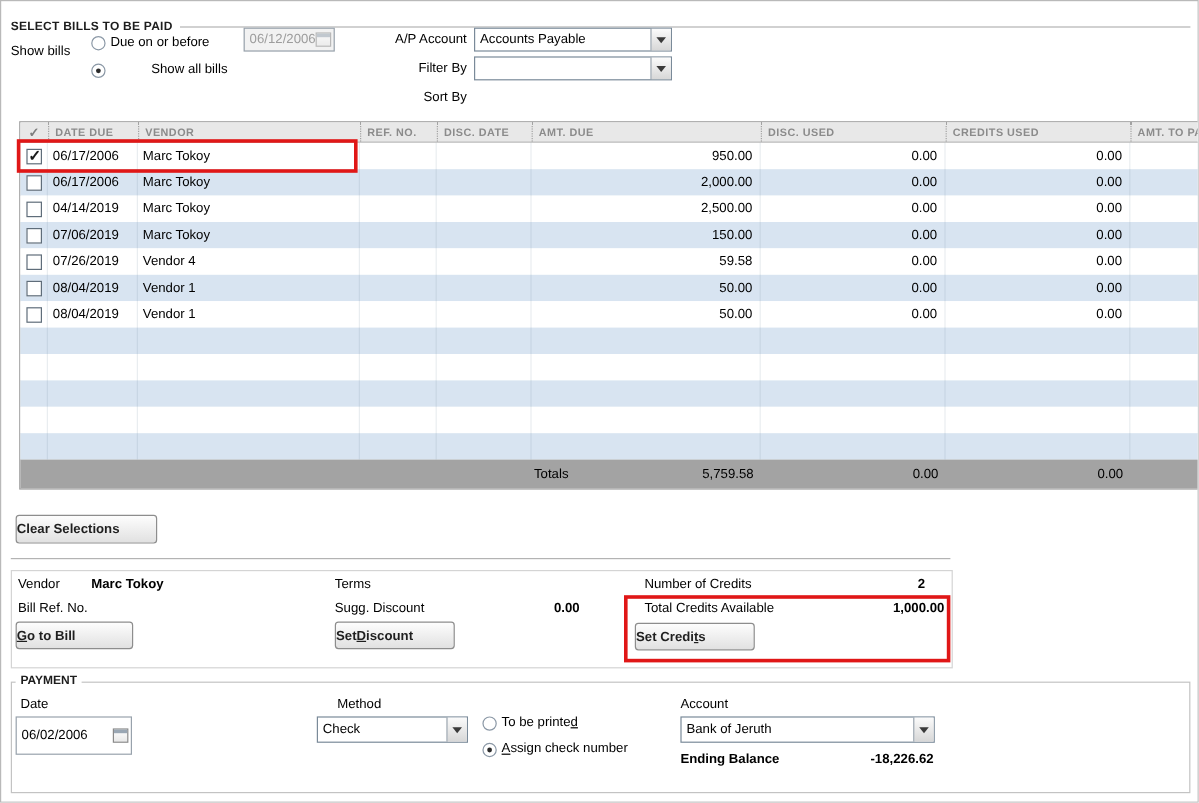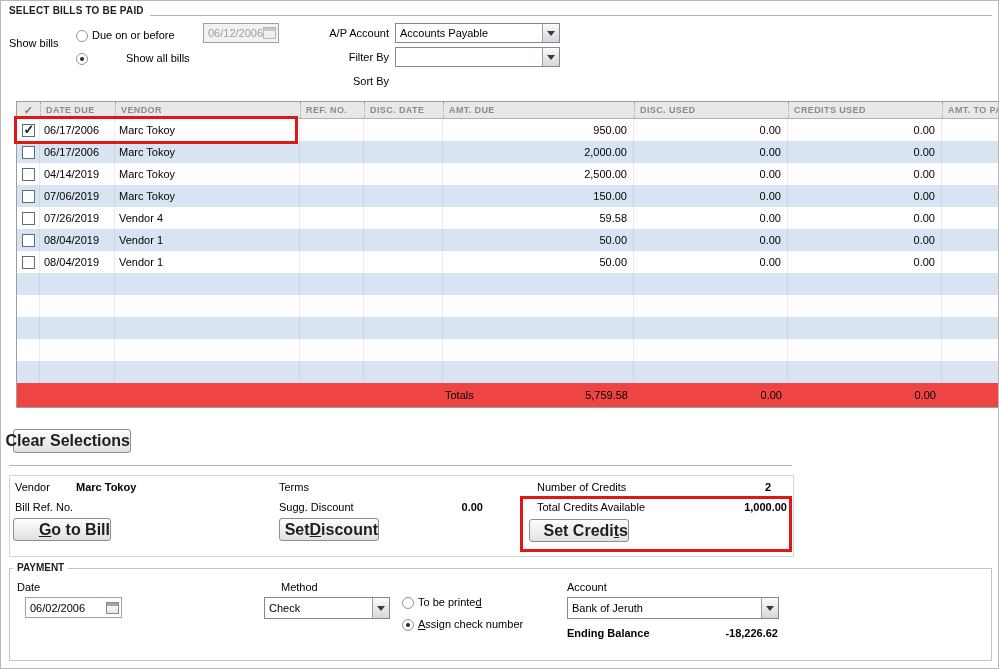--- a/index.html
+++ b/index.html
@@ -30,22 +30,22 @@
 
   .datefield { position:absolute; height:20px; border:1px solid #98a2ac; background:#fff;
     display:flex; align-items:center; }
   .datefield .txt { flex:1; padding-left:4px; white-space:nowrap; overflow:hidden; }
   .datefield.disabled { background:#f2f2f2; color:#9d9d9d;justify-content:space-between; }
   .cal-icon { width:13px; height:12px; border:1px solid #8a8a8a; margin-right:2px;
     background:linear-gradient(#ffffff,#e8e8e8); position:relative; flex:none; }
   .cal-icon::before { content:""; position:absolute; top:0; left:0; right:0; height:3px; background:#9aa7b4; }
   .datefield.disabled .cal-icon { opacity:.55; }
 
-  .btn { position:absolute; display:flex; align-items:center; justify-content:flex-end;
-    font-size:16px; font-weight:bold; color:#1f1f1f;
+  .btn { position:absolute; display:flex; align-items:center; justify-content:flex-start;
+    font-size:11px; font-weight:bold; color:#1f1f1f;
     background:linear-gradient(#fdfdfd,#e1e1e1); border:1px solid #8d8d8d; border-radius:3px;
     white-space:nowrap; }
   .u { text-decoration:underline; }
 
   
   .tbl { position:absolute; left:15px; top:100px; width:984px; border:1px solid #9d9d9d; background:#fff; }
   .thead { display:flex; height:17px; background:#e8e8e8; border-bottom:1px solid #b2b2b2; }
   .th { flex:none; font-size:9px; font-weight:bold; color:#8b8b8b; letter-spacing:.4px;
     display:flex; align-items:center; padding-left:5px; border-left:1px dotted #a2a2a2;
     white-space:nowrap; overflow:hidden; }
@@ -56,37 +56,37 @@
     white-space:nowrap; overflow:hidden; border-right:1px solid rgba(120,140,160,.16); }
   .td.num { justify-content:flex-end; padding-right:6px; }
   .c0 { width:23px; } .c1 { width:75px; } .c2 { width:185px; } .c3 { width:64px; }
   .c4 { width:79px; } .c5 { width:191px; } .c6 { width:154px; } .c7 { width:154px; }
   .c8 { flex:1 1 auto; width:auto; }
   .td.c0 { justify-content:center; padding:0; }
   .th.c0 { justify-content:center; padding-left:0; font-size:11px; color:#7d7d7d; }
   .cb { width:13px; height:13px; border:1px solid #5f6d7a; background:#fff; position:relative; }
   .cb.checked::after { content:"✓"; position:absolute; top:-3px; left:1px;
     font-size:13px; font-weight:bold; color:#1b1b1b; }
-  .trow.totals { height:24px; background:#ef4444; font-size:11px; }
+  .trow.totals { height:24px; background:#a3a3a3; font-size:11px; }
   .trow.totals .td { border-right:none; }
   .td.tot { justify-content:space-between; padding-left:2px; }
 
   .redbox { position:absolute; border:3px solid #e01717; pointer-events:none; z-index:5; }
 
   .fieldset { position:absolute; border:1px solid #c3c3c3; }
   .fieldset-label { position:absolute; background:#fff; padding:0 4px;
     font-size:10px; font-weight:bold; color:#1d1d1d; z-index:2; }
   .secbox { position:absolute; border:1px solid #d4d4d4; }
 </style>
 </head>
 <body>
 
 <div class="screen">
 
-  <div class="sec-hd" style="left:8px; top:4px; right:6px;align-items:flex-end;">
+  <div class="sec-hd" style="left:8px; top:16px; right:6px;">
     <span>SELECT BILLS TO BE PAID</span>
     <span class="rule"></span>
   </div>
 
   <span class="lbl" style="left:8px; top:36px;">Show bills</span>
 
   <span class="radio" style="left:75px; top:29px;"></span>
   <span class="lbl" style="left:91px; top:28px;">Due on or before</span>
 
   <div class="datefield disabled" style="left:202px; top:22px; width:76px;">
@@ -336,21 +336,21 @@
       <span class="u">t</span>
       <span>s</span>
   </div>
 
   <div class="redbox" style="left:519px; top:495px; width:272px; height:56px;"></div>
 
   <span class="fieldset-label" style="left:12px; top:561px;">PAYMENT</span>
   <div class="fieldset" style="left:8px; top:567px; width:983px; height:93px;"></div>
 
   <span class="lbl" style="left:16px; top:580px;">Date</span>
-  <div class="datefield" style="left:24px; top:596px; width:97px; height:21px;">
+  <div class="datefield" style="left:12px; top:596px; width:97px; height:32px;">
     <span class="txt">06/02/2006</span>
     <span class="cal-icon"></span>
   </div>
 
   <span class="lbl" style="left:280px; top:580px;">Method</span>
   <div class="dd" style="left:263px; top:596px; width:126px; height:22px;">
     <span class="txt">Check</span>
     <span class="arw"></span>
   </div>
 

